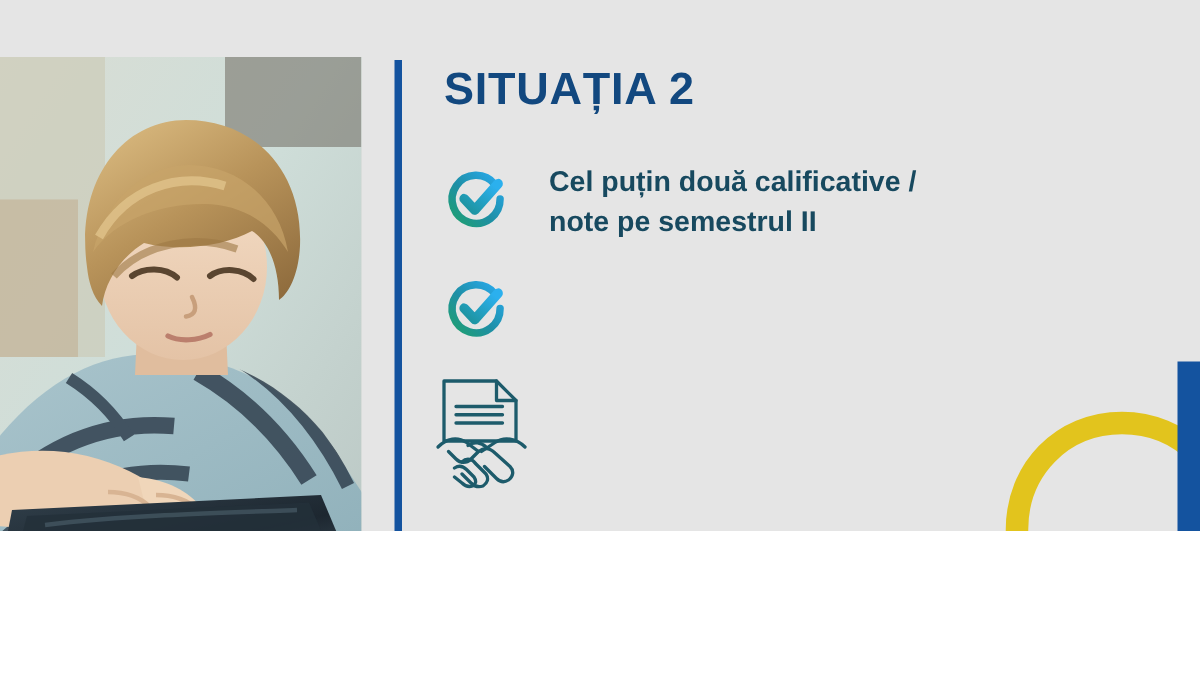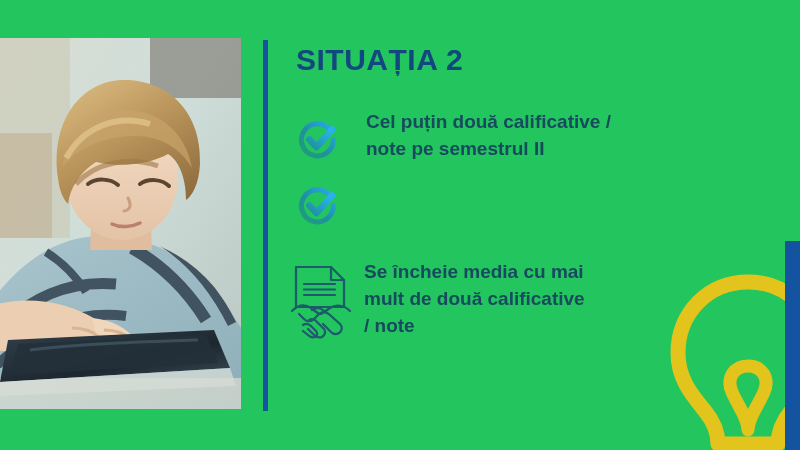--- a/index.html
+++ b/index.html
@@ -8,22 +8,22 @@
   }
   body {
     width: 800px;
     height: 450px;
     overflow: hidden;
     font-family: "Liberation Sans", sans-serif;
   }
   #slide {
     position: relative;
     width: 800px;
-    height: 450px;
-    background: #22c55e;
+    height: 354px;
+    background: #e5e5e5;
     overflow: hidden;
   }
 
   
   #bulb-watermark {
     position: absolute;
     left: 648px;
     top: 268px;
     width: 200px;
     height: 220px;
@@ -74,21 +74,21 @@
     font-size: 30px;
     font-weight: bold;
     letter-spacing: 0.5px;
     line-height: 36px;
     margin: 0 0 26px 0;
     white-space: nowrap;
   }
 
   .bullet-row {
     display: flex;
-    align-items: flex-end;
+    align-items: center;
     margin-bottom: 22px;
   }
   .bullet-icon {
     flex: 0 0 auto;
     width: 44px;
     height: 44px;
     margin-right: 26px;
   }
   .bullet-icon svg { display: block; }
   .bullet-text {
@@ -252,19 +252,16 @@
           <path d="M41 4 L41 17 L54 17" fill="none"></path>
           <path d="M14 21 L45 21 M14 26.5 L45 26.5 M14 32 L45 32"></path>
           <path d="M2 48 C8 42 15 41 21 45 L29 51 L24 56 C21 59 17 59 14 56 L9 51" fill="none"></path>
           <path d="M60 48 C54 42 46 41 40 45 L31 51" fill="none"></path>
           <path d="M29 51 C33 48 37 49 40 52 L50 61 C53 64 52 68 49 70 C46 72 43 71 41 69 L33 61" fill="none"></path>
           <path d="M18 58 C21 55 25 56 27 59 L34 66 C36 69 35 72 32 74 C29 75 26 74 24 72 L18 66" fill="none"></path>
           <path d="M13 62 C16 60 19 61 21 63 L26 68 C28 71 27 73 25 74 C22 75 20 74 18 72 L13 68" fill="none"></path>
           <path d="M22 47 C26 44 31 45 34 48" fill="none"></path>
         </svg>
       </span>
-      <span class="bullet-text">Se încheie media cu mai
-mult de două calificative
- / note</span>
     </div>
 
   </div>
 </div>
 
 </body></html>

